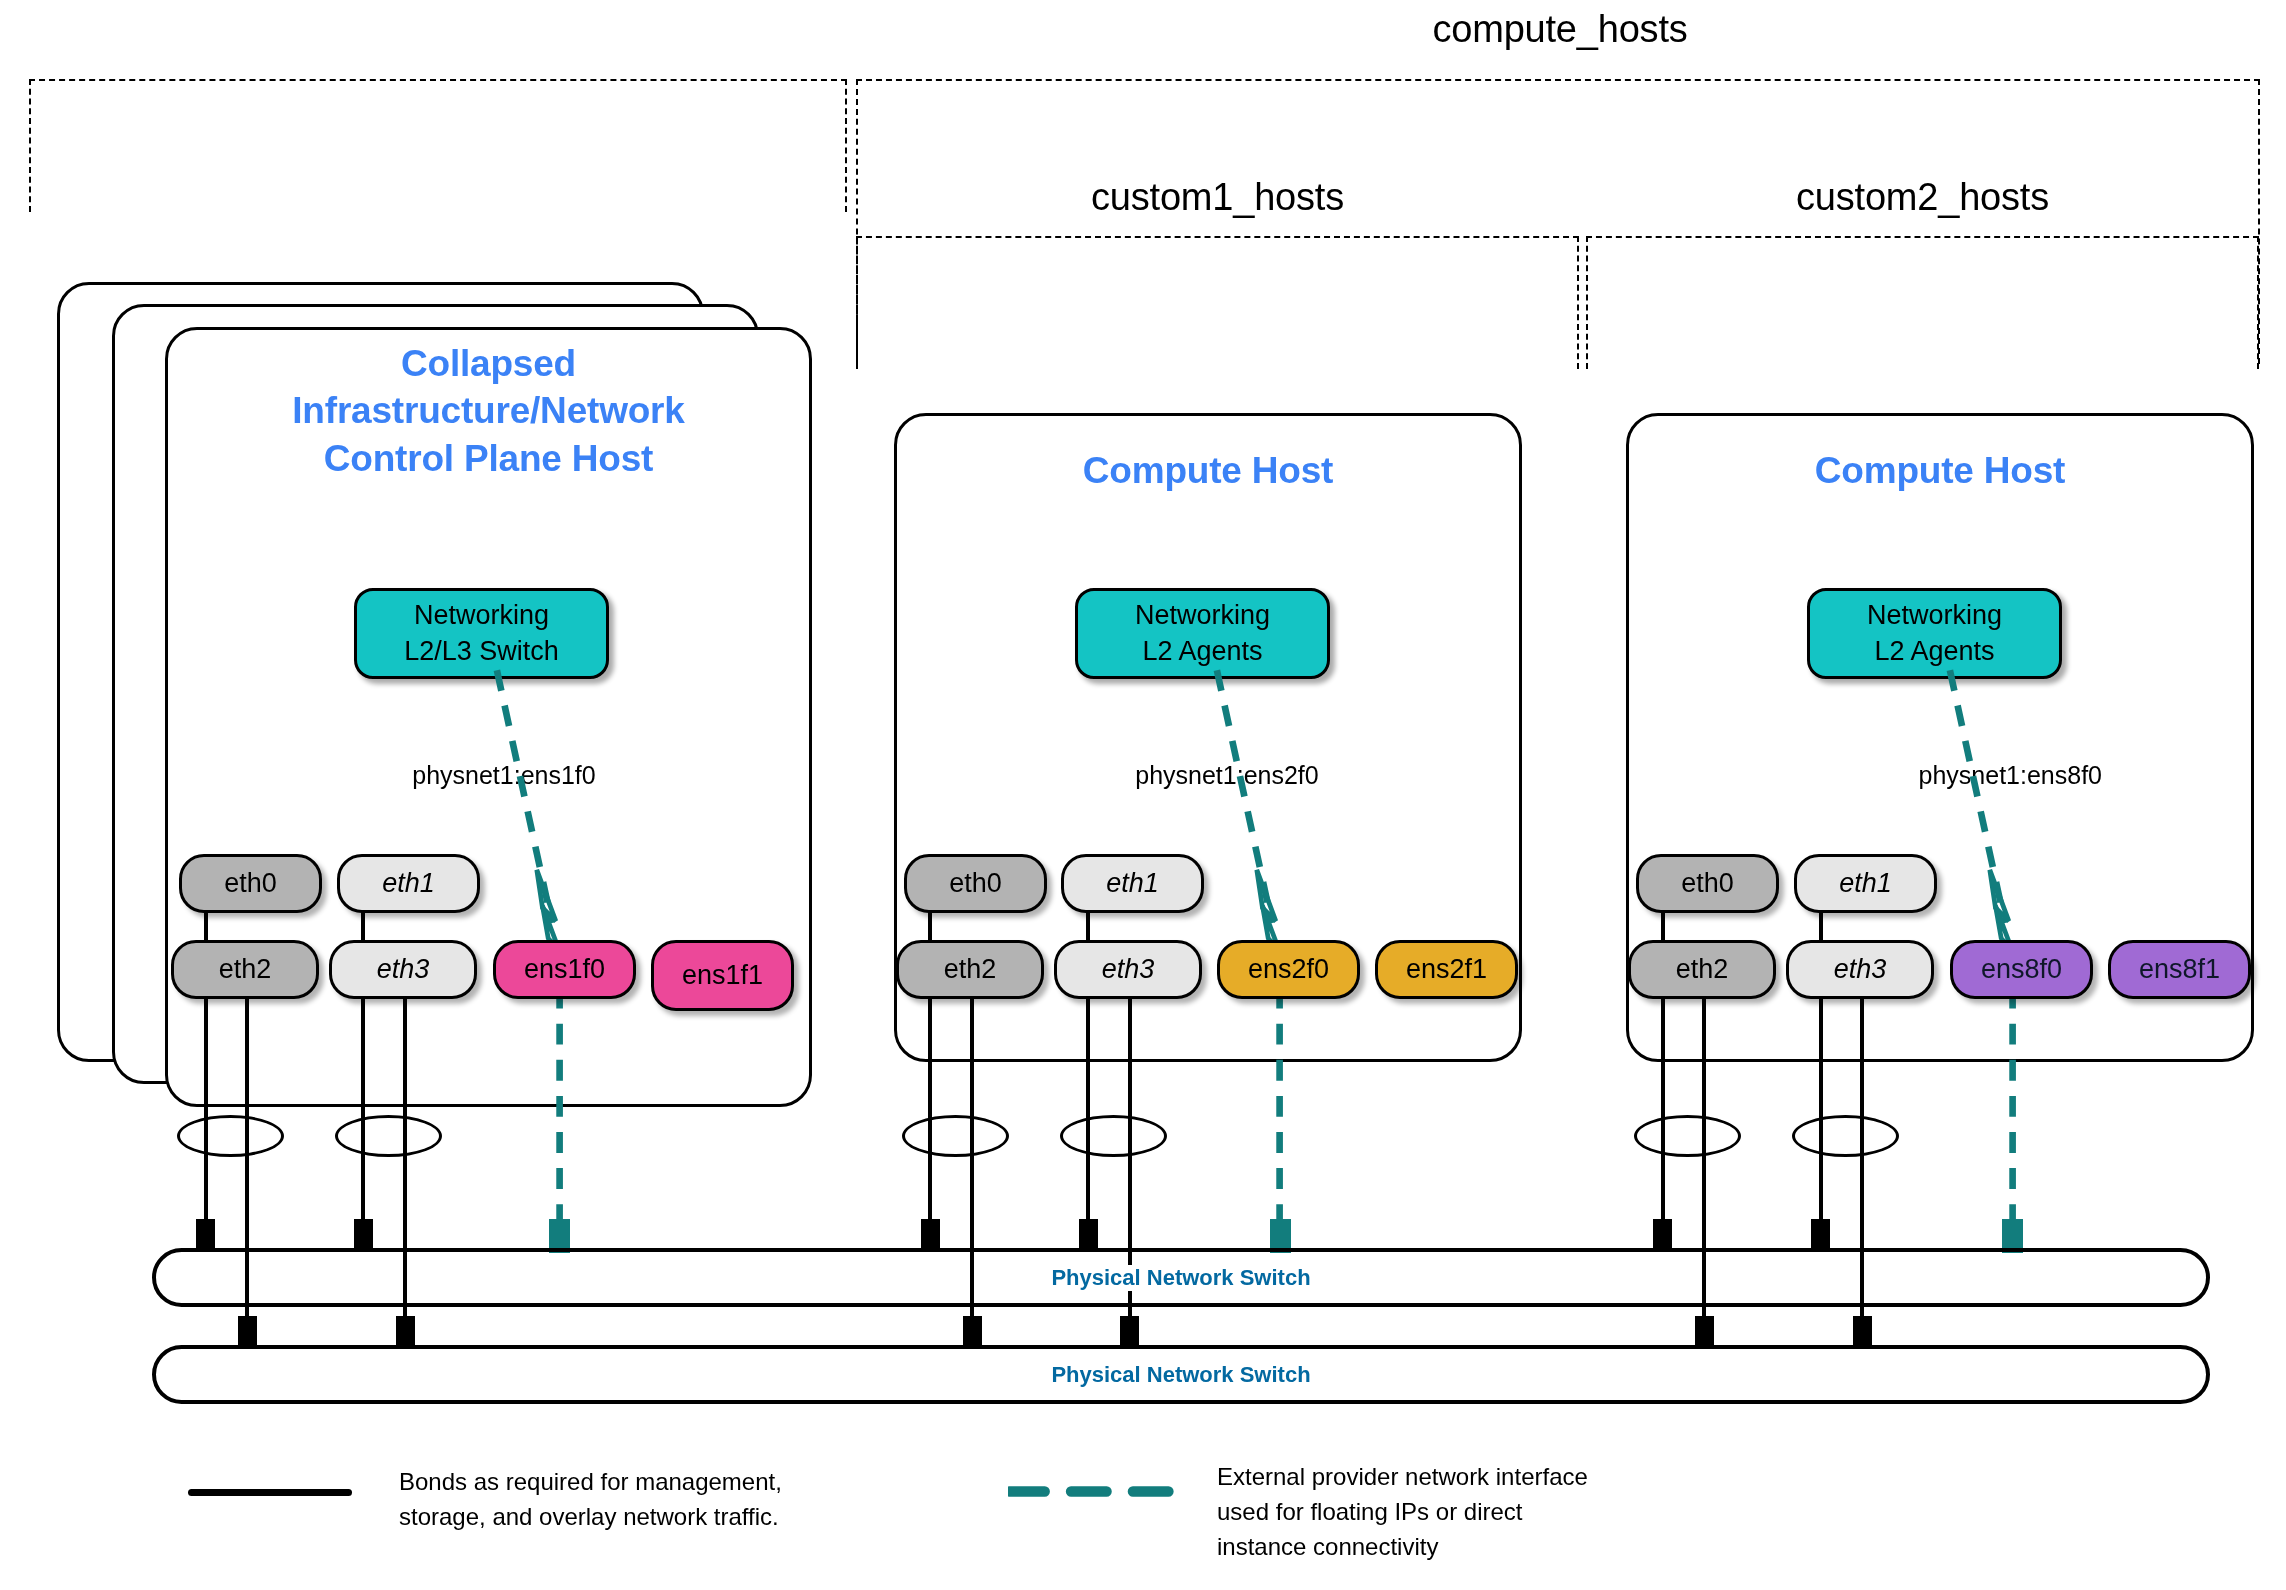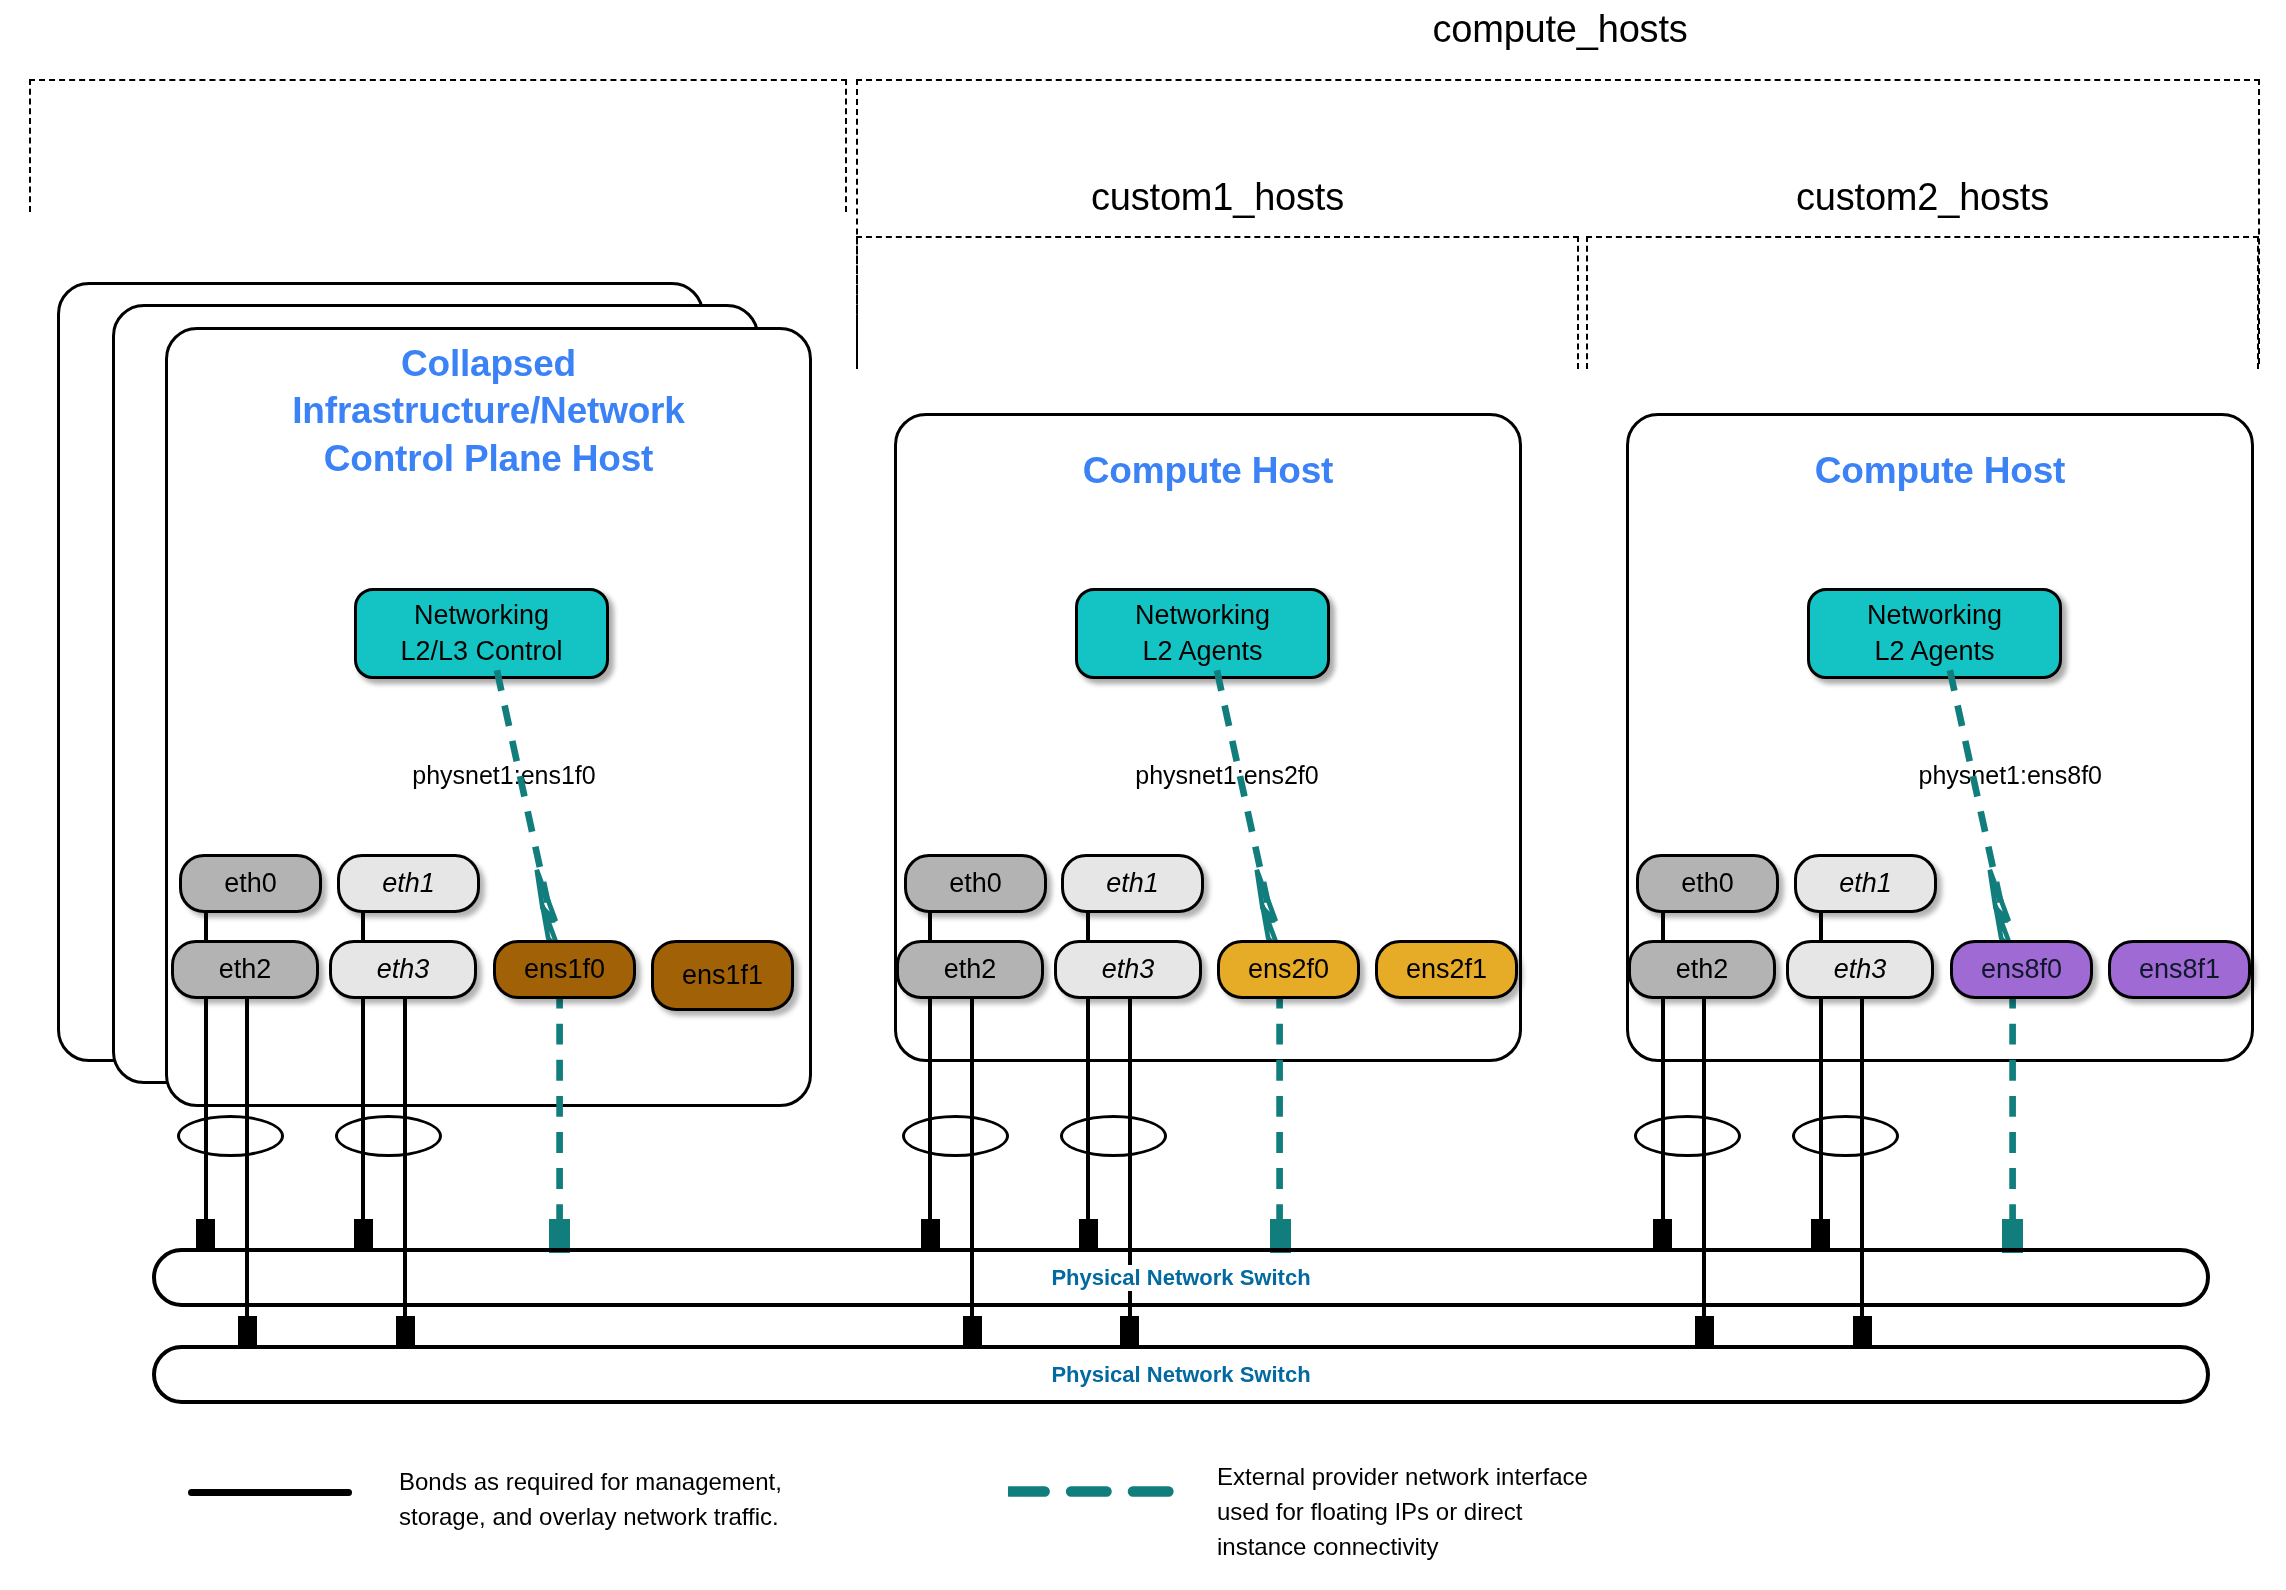--- a/index.html
+++ b/index.html
@@ -87,21 +87,21 @@
     display: flex;
     align-items: center;
     justify-content: center;
     font-size: 27px;
     color: #000000;
     box-shadow: 4.8px 4.8px 4.8px rgba(0,0,0,0.30);
     z-index: 6;
   }
   .nic.dark   { background: #b3b3b3; }
   .nic.light  { background: #e6e6e6; font-style: italic; }
-  .nic.pink   { background: #a16207; }
+  .nic.pink   { background: #ec4899; }
   .nic.orange { background: #e6ac28; }
   .nic.purple { background: #a playfair; }
   .nic.purple { background: #a06ad4; color: #0f172a; }
 
   
   .wire {
     position: absolute;
     background: #000000;
     width: 3.8px;
     z-index: 2;
@@ -183,21 +183,21 @@
     <div class="host-card" style="left:112px; top:304px; width:647px; height:780px;"></div>
     <div class="host-card" style="left:165px; top:327px; width:647px; height:780px;"></div>
   </div>
 
   <div class="host-title" style="left:165px; top:340px; width:647px; white-space:pre-line;">Collapsed
 Infrastructure/Network
 Control Plane Host</div>
 
   <div class="agent-pill" style="left:354px; top:588px; width:255px; height:91px;">
     <span>Networking</span>
-    <span>L2/L3 Control</span>
+    <span>L2/L3 Switch</span>
   </div>
 
   <div style="position:absolute; left:371px; top:761px; width:266px; text-align:center; font-size:25px;">physnet1:ens1f0</div>
 
   <svg class="teal-dash" style="left:476px; top:666px; width:152px; height:571px;" viewBox="0 0 160 600">
     <path d="M 22 4 L 80 270" stroke="#127d7d" stroke-width="7" fill="none" stroke-dasharray="22,16"></path>
     <path d="M 64 214 L 84 268 L 70 254 Z" stroke="#127d7d" stroke-width="5" fill="none"></path>
     <path d="M 70 252 L 88 300 L 76 286 Z" stroke="#127d7d" stroke-width="5" fill="none"></path>
     <path d="M 88 300 L 88 590" stroke="#127d7d" stroke-width="7" fill="none" stroke-dasharray="22,16"></path>
   </svg>

